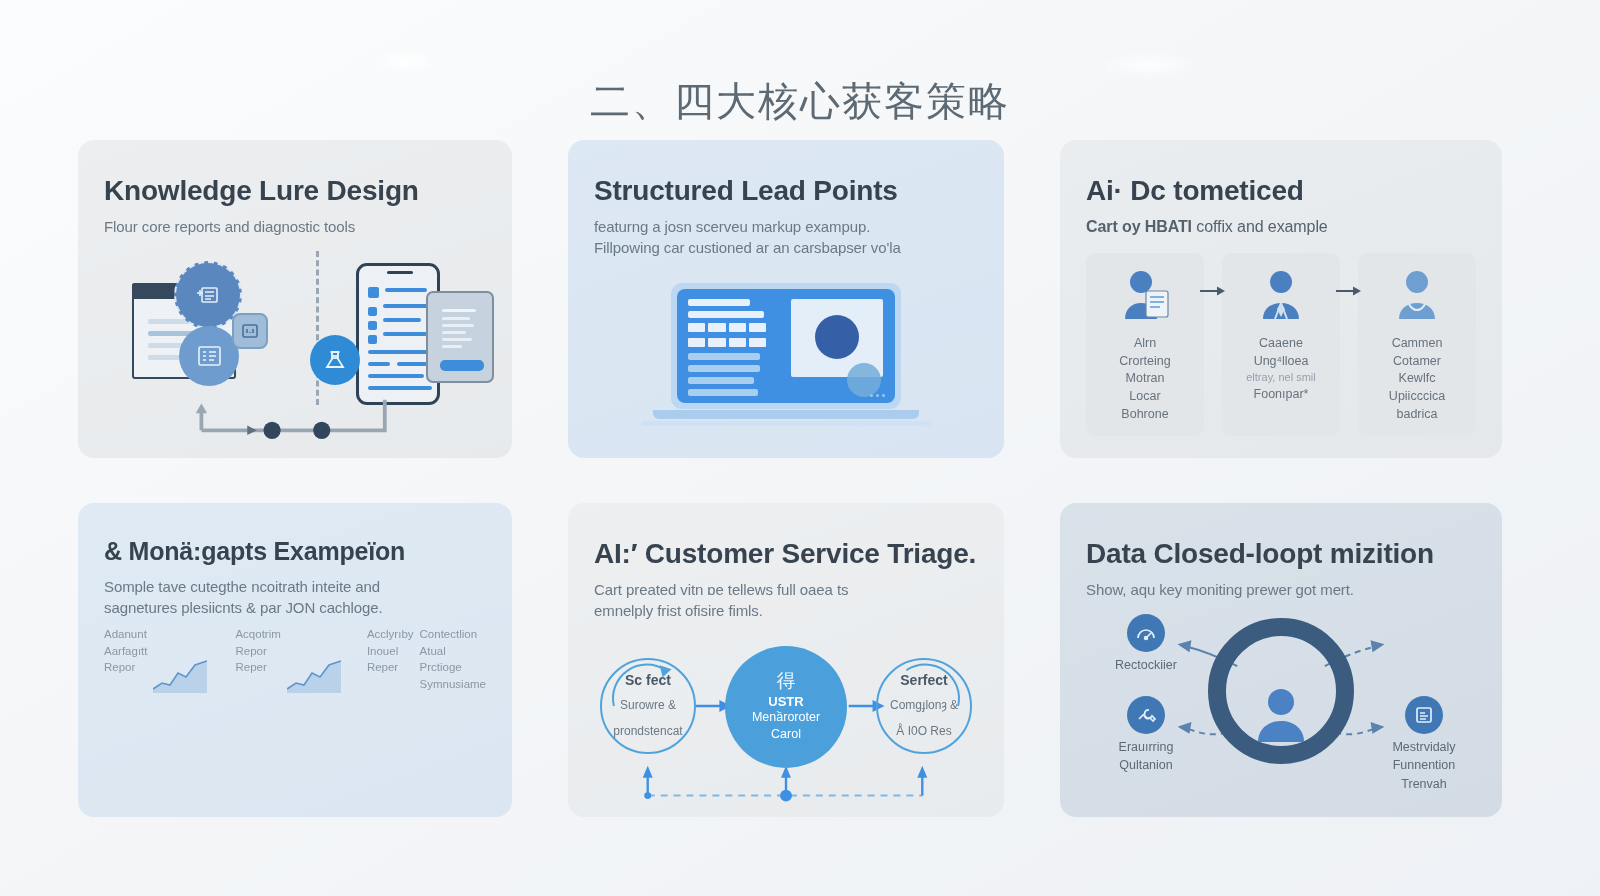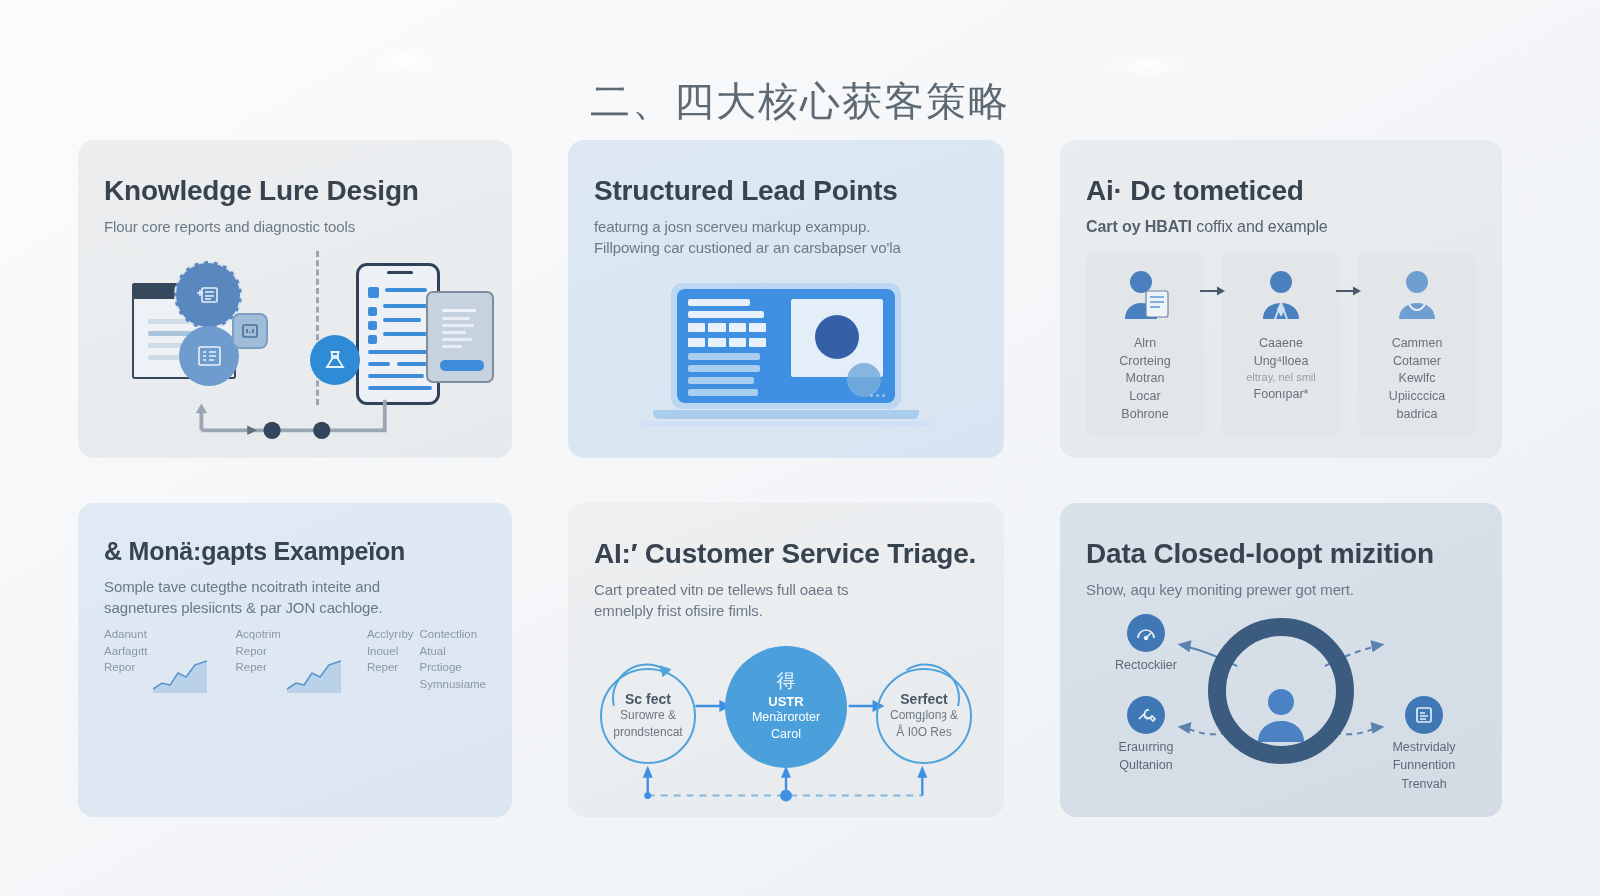--- a/index.html
+++ b/index.html
@@ -231,23 +231,24 @@
   .c4-tile .s.left { left:10px; }
   .c4-legend { display:flex; gap:15px; margin-top:8px; }
   .c4-leg { flex:1; display:flex; gap:6px; align-items:flex-start; }
   .c4-leg .txt { font-size:11.5px; line-height:1.45; color:#8b97a3; }
   .c4-spark { width:54px; height:34px; flex:0 0 54px; align-self:flex-end; }
 
   
   .c5-wrap { position:relative; height:170px; margin-top:14px; }
   .c5-circle {
     position:absolute; width:96px; height:96px; border-radius:50%;
-    border:2px solid #4fa3dc; top:32px;
+    border:2px solid #4fa3dc; top:22px;
     display:flex; flex-direction:column; align-items:center; justify-content:center;
     text-align:center;
+    gap:9px;
   }
   .c5-circle.l { left: 6px; }
   .c5-circle.r { right: 6px; }
   .c5-circle .h { font-size:14px; font-weight:bold; color:#4a5866; }
   .c5-circle .b { font-size:12px; color:#6b7884; line-height:1.3; margin-top:1px; }
   .c5-center {
     position:absolute; left:50%; transform:translateX(-50%); top:10px;
     width:122px; height:122px; border-radius:50%; background:#4ba0dc;
     display:flex; flex-direction:column; align-items:center; justify-content:center;
     color:#fff; text-align:center;

